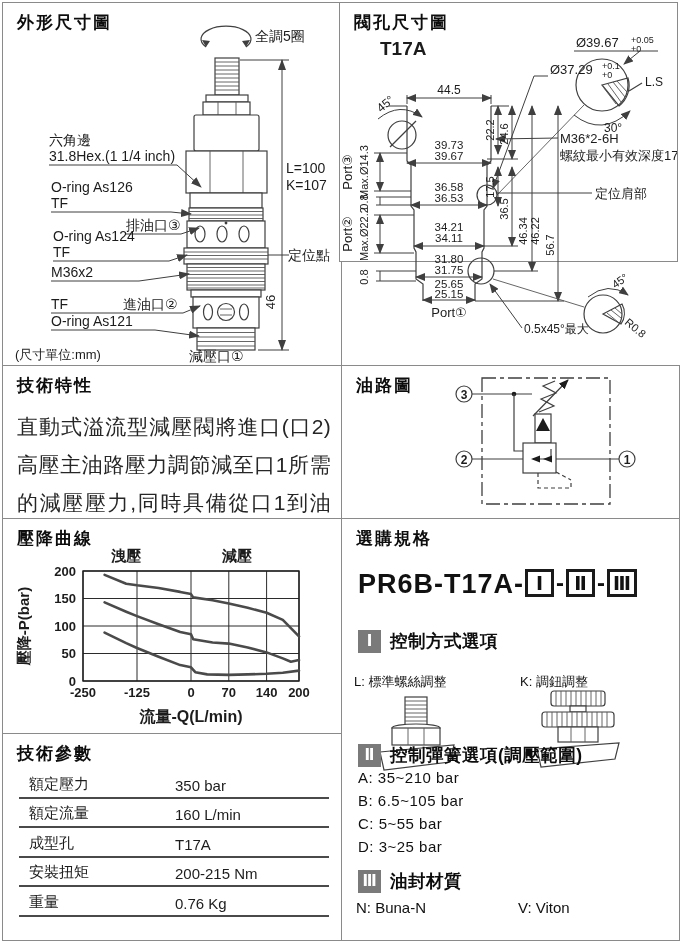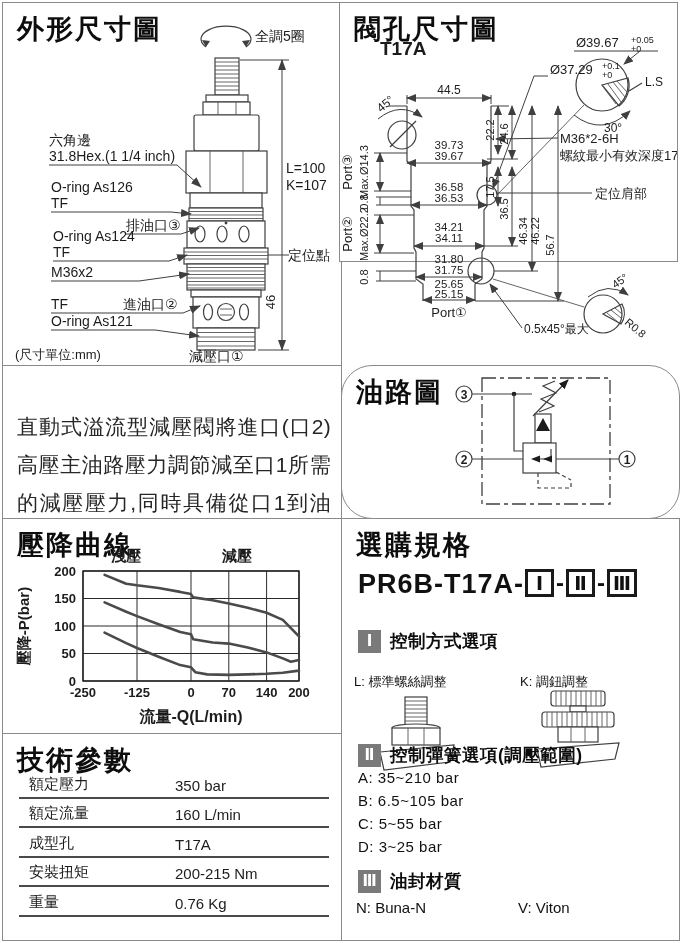--- a/index.html
+++ b/index.html
@@ -1,19 +1,19 @@
 <!DOCTYPE html>
 <html><head>
 <meta charset="utf-8">
 <style>
   html,body{margin:0;padding:0;background:#ededed;}
   .page{position:relative;width:682px;height:943px;margin:0 auto;background:#fff;
         font-family:"Liberation Sans","DejaVu Sans",sans-serif;color:#1c1c1c;overflow:hidden;}
   .panel{position:absolute;border:1px solid #8a8a8a;box-sizing:border-box;background:#fff;}
-  .panel-title{position:absolute;left:14px;top:8px;font-size:27px;font-weight:bold;
+  .panel-title{position:absolute;left:14px;top:8px;font-size:17px;font-weight:bold;
                letter-spacing:2px;color:#0d0d0d;white-space:nowrap;}
   .dsvg{position:absolute;left:0;top:0;}
   svg text{font-family:"Liberation Sans","DejaVu Sans",sans-serif;fill:#1c1c1c;}
   .ln{stroke:#3f3f3f;stroke-width:1.2;fill:none;}
   .lnw{stroke:#3f3f3f;stroke-width:1.2;fill:#fff;}
   .dim{stroke:#3f3f3f;stroke-width:1;fill:none;}
   .thin{stroke:#555;stroke-width:0.9;fill:none;}
   .feat-body{position:absolute;left:14px;top:42px;width:314px;font-size:21px;
              line-height:1.82;letter-spacing:0.3px;color:#262626;text-align:justify;}
   .model-row{position:absolute;left:16px;top:50px;display:flex;align-items:flex-start;
@@ -216,24 +216,25 @@
       <circle class="ln" cx="263" cy="311" r="19"></circle>
       <path class="ln" d="M263,311 L282,301 A19,19 0 0 1 281,321 Z"></path>
       <path class="thin" d="M267,310 L278,319 M271,307 L281,315 M275,305 L282,311"></path>
       <path class="dim" d="M248,294 Q268,278 288,292" marker-end="url(#ca-e)"></path>
       <text transform="translate(282,281) rotate(-35)" text-anchor="middle" font-size="11">45°</text>
       <text transform="translate(293,328) rotate(40)" text-anchor="middle" font-size="11">R0.8</text>
     </svg>
   </div>
 
   <div class="panel" style="left:2px;top:365px;width:340px;height:154px;">
+    <div class="panel-title">技術特性</div>
     <div class="feat-body">直動式溢流型減壓閥將進口(口2)高壓主油路壓力調節減至口1所需的減壓壓力,同時具備從口1到油箱(口3)的全流量溢流功能。此類閥的阻尼結構實現對高的減壓力的穩定調節。</div>
   </div>
 
-  <div class="panel" style="left:341px;top:365px;width:339px;height:154px;border-radius:31px;">
+  <div class="panel" style="left:341px;top:365px;width:339px;height:154px;">
     <div class="panel-title">油路圖</div>
     <svg class="dsvg" width="337" height="152" viewBox="0 0 337 152">
       <defs>
         <marker id="ci-e" markerWidth="10" markerHeight="8" refX="9" refY="4" orient="auto" markerUnits="userSpaceOnUse">
           <path d="M0,0 L10,4 L0,8 Z" fill="#1c1c1c"></path>
           </marker>
       </defs>
       <rect x="140" y="12" width="128" height="126" fill="none" stroke="#3f3f3f" stroke-width="1.3" stroke-dasharray="14 4 4 4"></rect>
       <circle class="lnw" cx="122" cy="28" r="8"></circle>
       <text x="122" y="32.5" text-anchor="middle" font-size="12" font-weight="bold">3</text>

